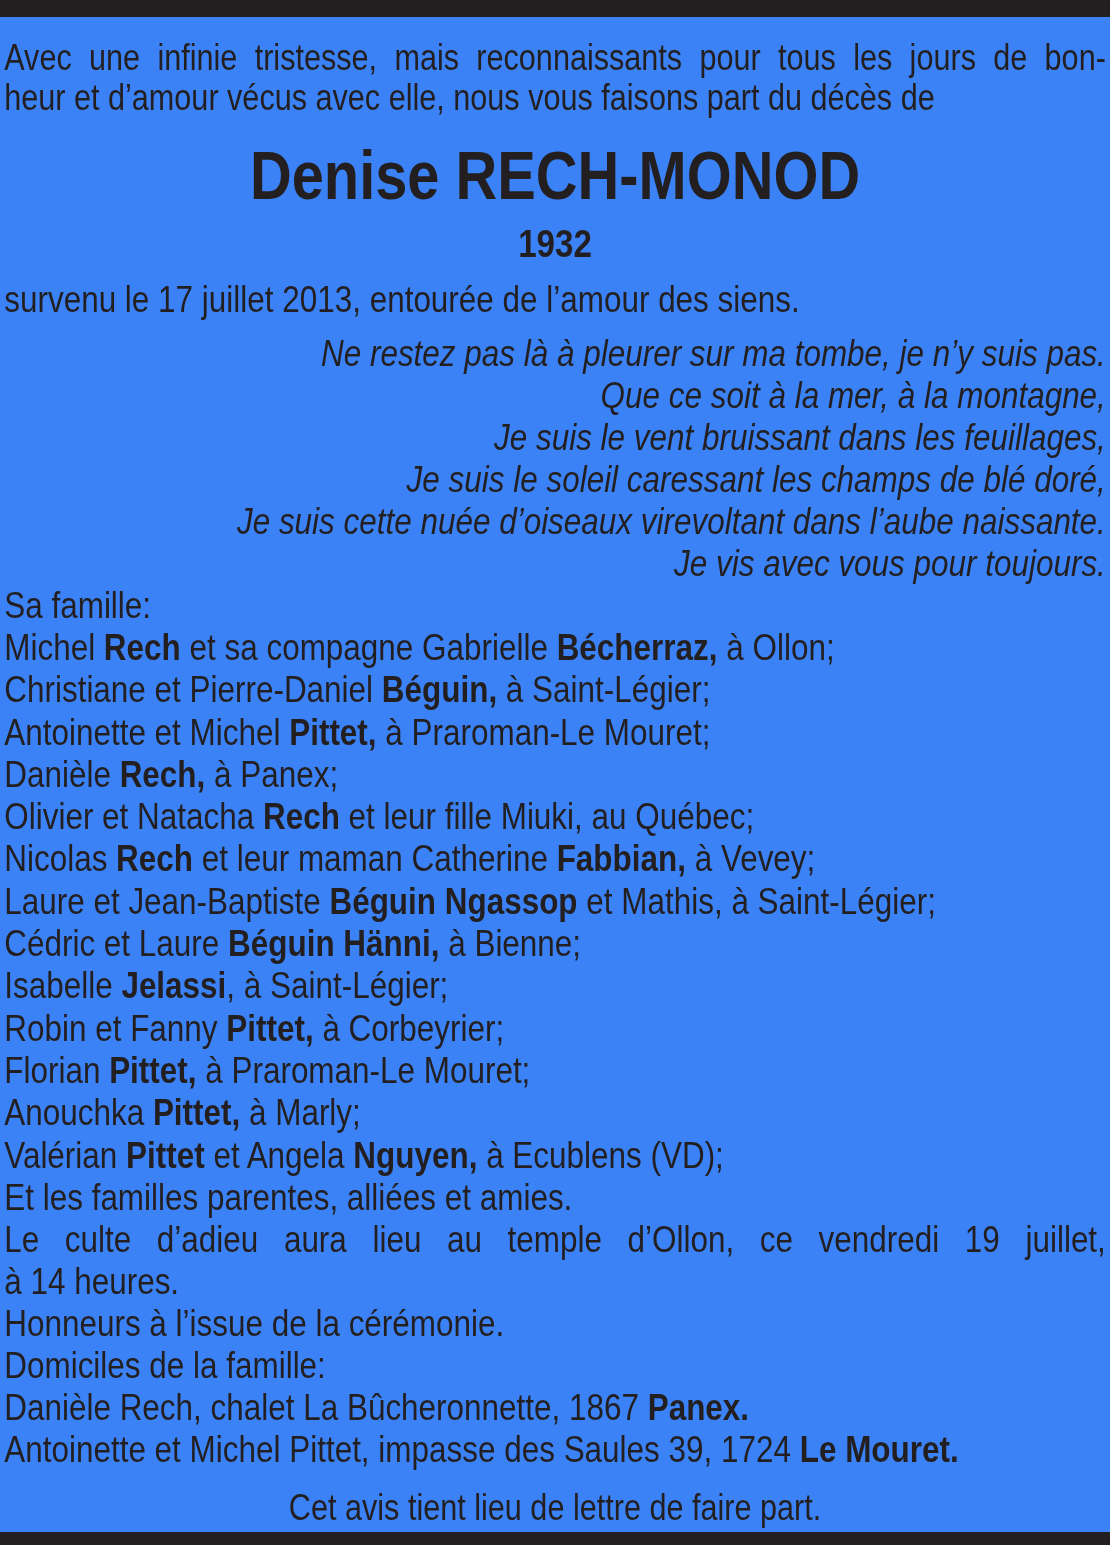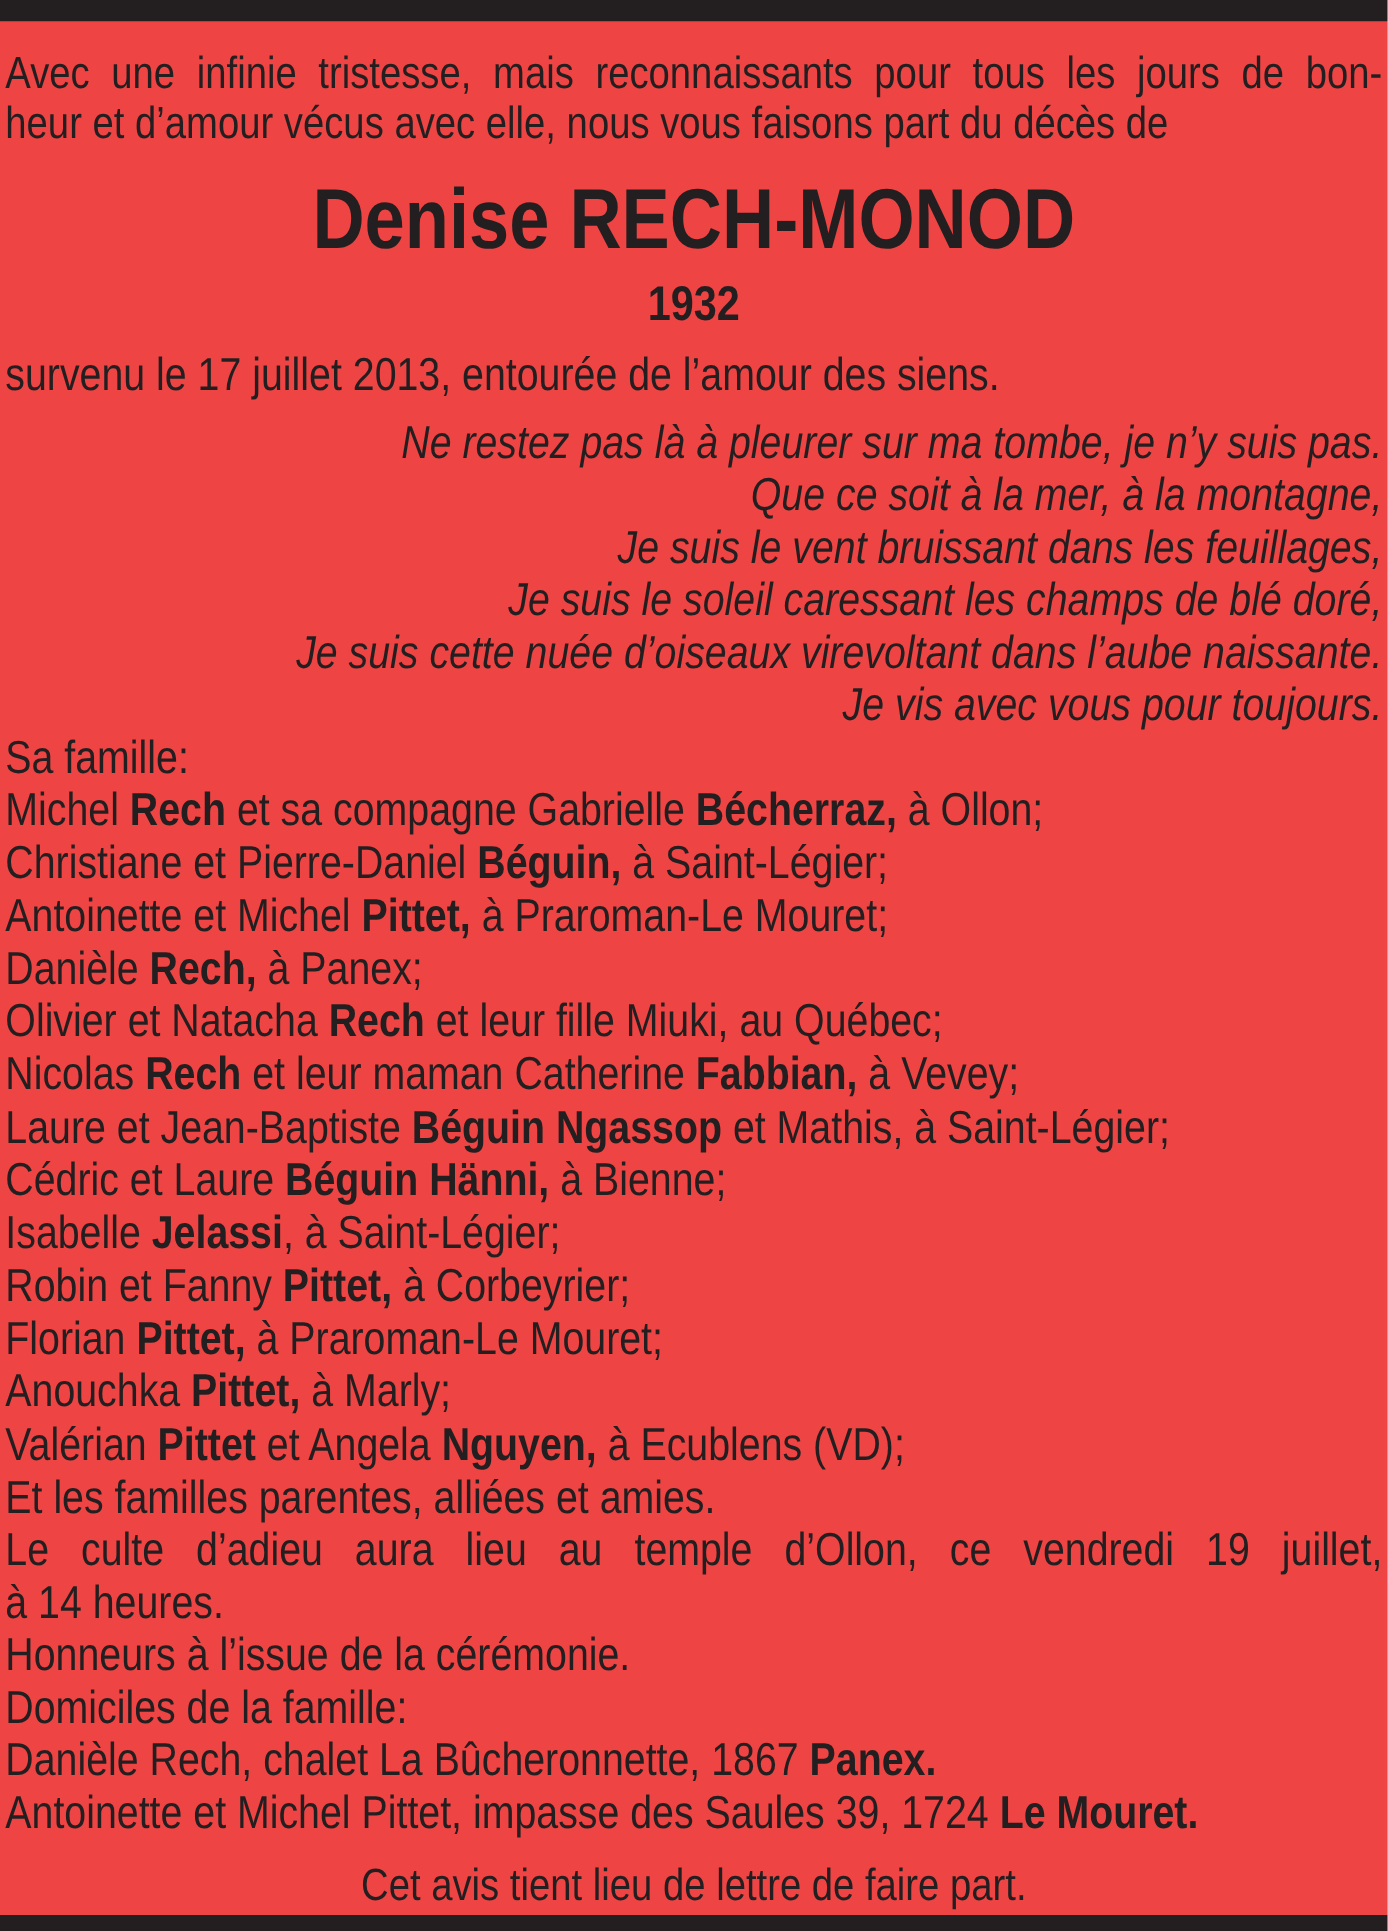--- a/index.html
+++ b/index.html
@@ -7,21 +7,21 @@
     width: 1110px;
     height: 1545px;
     background: #ffffff;
     overflow: hidden;
     font-family: "Liberation Sans", "DejaVu Sans", sans-serif;
   }
   .page {
     position: relative;
     width: 1110px;
     height: 1545px;
-    background: #ef4444;
+    background: #3b82f6;
   }
   .bar {
     position: absolute;
     left: 0;
     width: 1110px;
     background: #231f20;
   }
   .bar-top { top: 0; height: 17px; }
   .bar-bottom { top: 1532px; height: 13px; }
 

